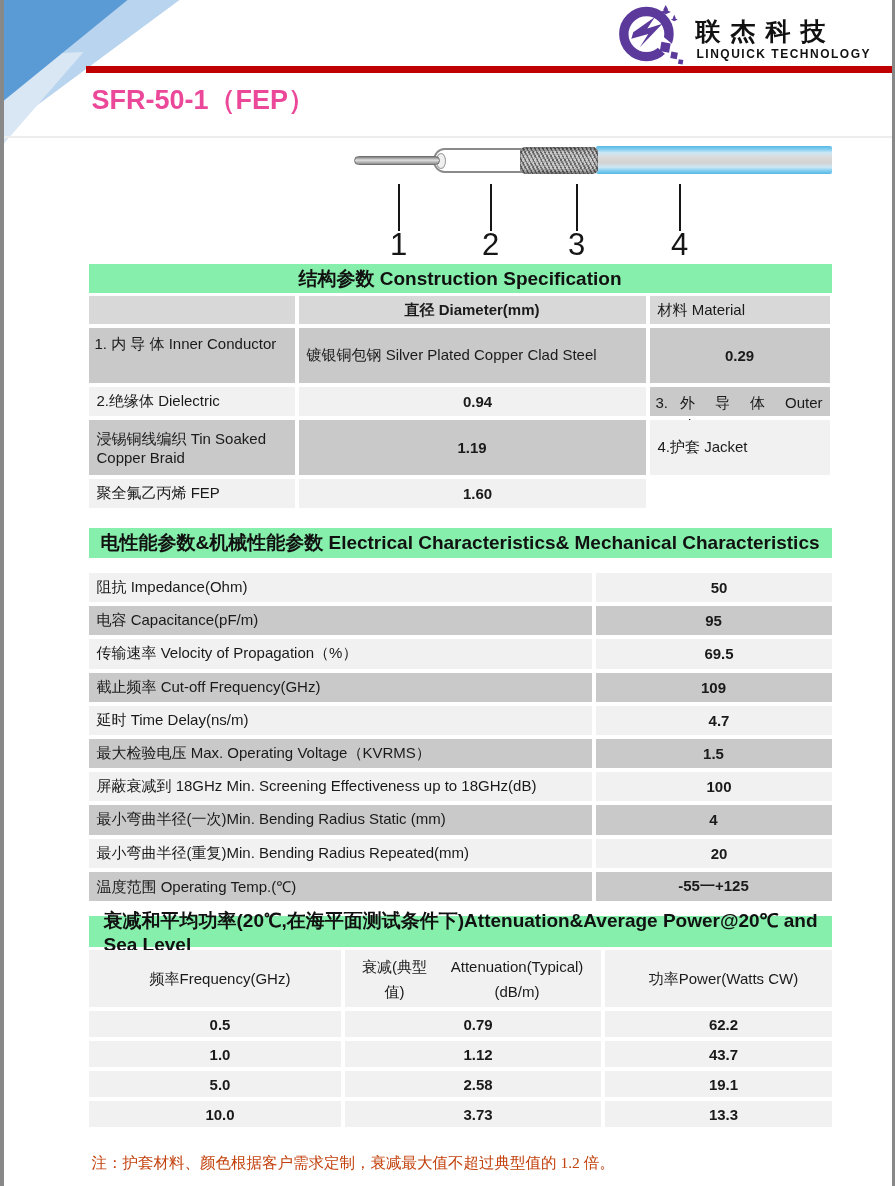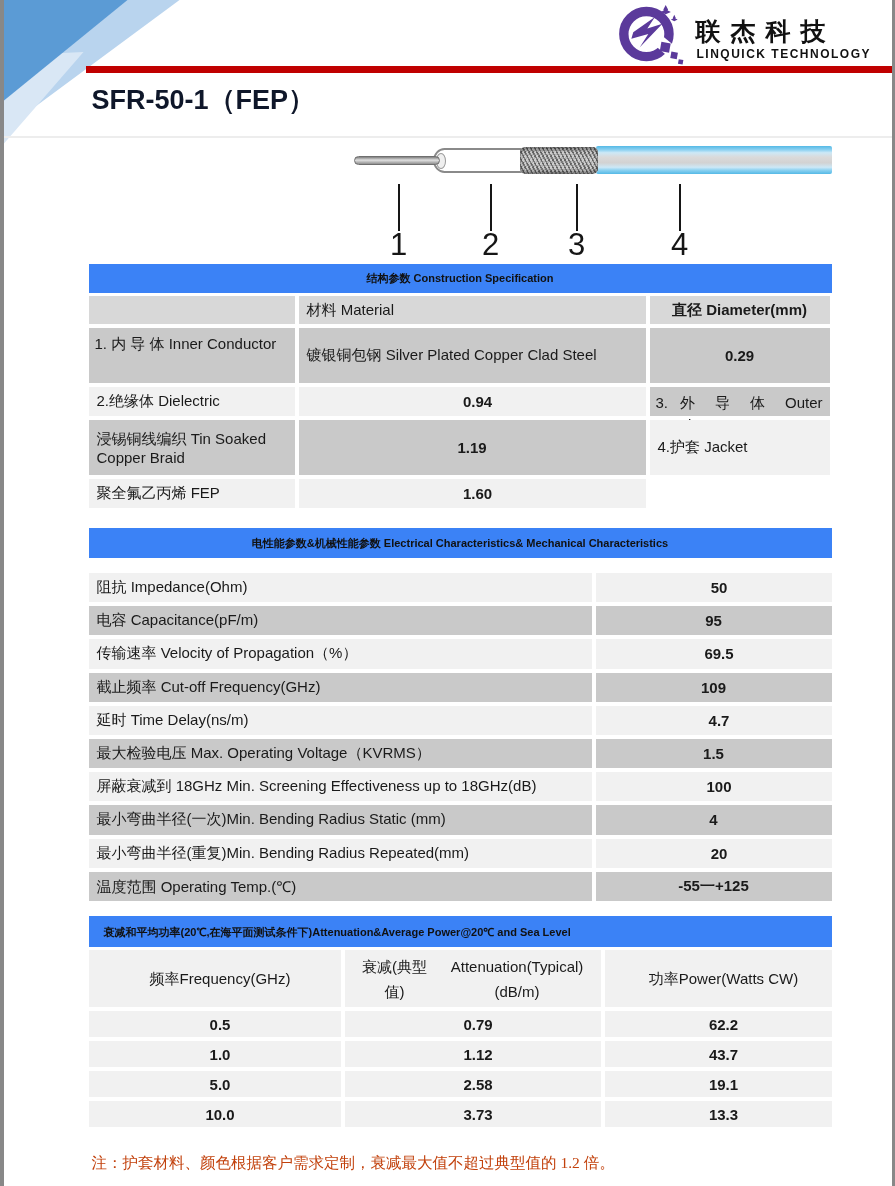--- a/index.html
+++ b/index.html
@@ -13,21 +13,21 @@
   .tri-main  { width:124px; height:101px; background:#5b9bd5; clip-path:polygon(0 0,100% 0,0 100%); }
   .tri-sliver{ top:52px; width:80px; height:92px; background:#d9e7f5; clip-path:polygon(0 4%,100% 0,0 100%); }
 
   
   .logo-svg { position:absolute; left:615px; top:3px; }
   .logo-cn { position:absolute; left:692px; top:15px; font-size:25px; font-weight:bold;
              letter-spacing:10px; color:#111; white-space:nowrap; }
   .logo-en { position:absolute; left:693px; top:47px; font-size:12px; font-weight:bold;
              letter-spacing:1.5px; color:#111; white-space:nowrap; }
   .red-rule { position:absolute; left:82px; top:66px; width:813px; height:7px; background:#c00000; }
-  .page-title { position:absolute; left:88px; top:82px; font-size:27px; font-weight:bold; color:#0f172a; }
+  .page-title { position:absolute; left:88px; top:82px; font-size:27px; font-weight:bold; color:#ec4899; }
   .faint-rule { position:absolute; left:0; top:136px; width:895px; height:2px; background:#ededed; }
 
   
   .wire { position:absolute; left:350px; top:156px; width:86px; height:9px; z-index:3;
           background:linear-gradient(#7f7f7f,#e0e0e0 45%,#8f8f8f); border:1px solid #6f6f6f; border-radius:5px; }
   .diel { position:absolute; left:429px; top:148px; width:90px; height:25px; z-index:2;
           background:#ffffff; border:2px solid #8a8a8a; border-radius:12px 2px 2px 12px / 13px 2px 2px 13px; }
   .diel::before { content:""; position:absolute; left:1px; top:50%; transform:translateY(-50%);
           width:8px; height:14px; border-radius:50%; border:1px solid #9a9a9a; background:#efefef; }
   .braid { position:absolute; left:516px; top:147px; width:78px; height:27px; z-index:4; border-radius:5px;
@@ -35,22 +35,22 @@
             repeating-linear-gradient(62deg, rgba(70,70,70,.6) 0 1.5px, rgba(205,205,205,.6) 1.5px 3.5px),
             repeating-linear-gradient(-62deg, #8d8d8d 0 1.5px, #cccccc 1.5px 3.5px);
           box-shadow: inset 0 3px 3px rgba(0,0,0,.35), inset 0 -3px 3px rgba(0,0,0,.35); }
   .jacket { position:absolute; left:592px; top:146px; width:236px; height:28px; z-index:1; border-radius:2px;
           background:linear-gradient(#54b9e6 0%, #8ed2f1 14%, #cde8f6 24%, #dadada 40%, #d2d2d2 60%,
                      #cde8f6 76%, #8ed2f1 86%, #54b9e6 100%); }
   .ptr { position:absolute; top:184px; width:2px; height:47px; background:#161616; }
   .num { position:absolute; top:227px; width:26px; text-align:center; font-size:31px; color:#161616; }
 
   
-  .band { position:absolute; left:85px; width:743px; background:#3b82f6; display:flex; align-items:center;
-          justify-content:center; font-weight:bold; font-size:11px; color:#111; }
+  .band { position:absolute; left:85px; width:743px; background:#86efac; display:flex; align-items:center;
+          justify-content:center; font-weight:bold; font-size:19px; color:#111; }
   .grid { position:absolute; left:85px; display:grid; gap:4px; font-size:15px; }
   .cell { display:flex; align-items:center; }
   .lt  { background:#f1f1f1;padding-left:11px; }
   .dk  { background:#c9c9c9; }
   .md  { background:#d8d8d8; }
   .pl  { padding-left:8px; }
   .ctr { justify-content:center; text-align:center; }
   .bold{ font-weight:bold; }
   .jus { display:block; text-align:justify; padding:5px 7px 0 6px; line-height:22px; }
 
@@ -97,22 +97,22 @@
   <div class="ptr" style="left:572px;"></div>
   <div class="ptr" style="left:675px;"></div>
   <div class="num" style="left:382px;">1</div>
   <div class="num" style="left:474px;">2</div>
   <div class="num" style="left:560px;">3</div>
   <div class="num" style="left:663px;">4</div>
 
   <div class="band" style="top:264px; height:29px;">结构参数 Construction Specification</div>
   <div class="grid" id="construction-grid">
     <div class="cell md"></div>
+    <div class="cell md ctr bold">直径 Diameter(mm)</div>
     <div class="cell md pl">材料 Material</div>
-    <div class="cell md ctr bold">直径 Diameter(mm)</div>
 
     <div class="cell dk jus">1. 内 导 体 Inner Conductor</div>
     <div class="cell dk pl">镀银铜包钢 Silver Plated Copper Clad Steel</div>
     <div class="cell dk ctr bold">0.29</div>
 
     <div class="cell lt pl">2.绝缘体 Dielectric</div>
     <div class="cell lt ctr bold">0.94</div>
 
     <div class="cell dk jus">3. 外 导 体 Outer Conductor</div>
     <div class="cell dk pl">浸锡铜线编织 Tin Soaked Copper Braid</div>

